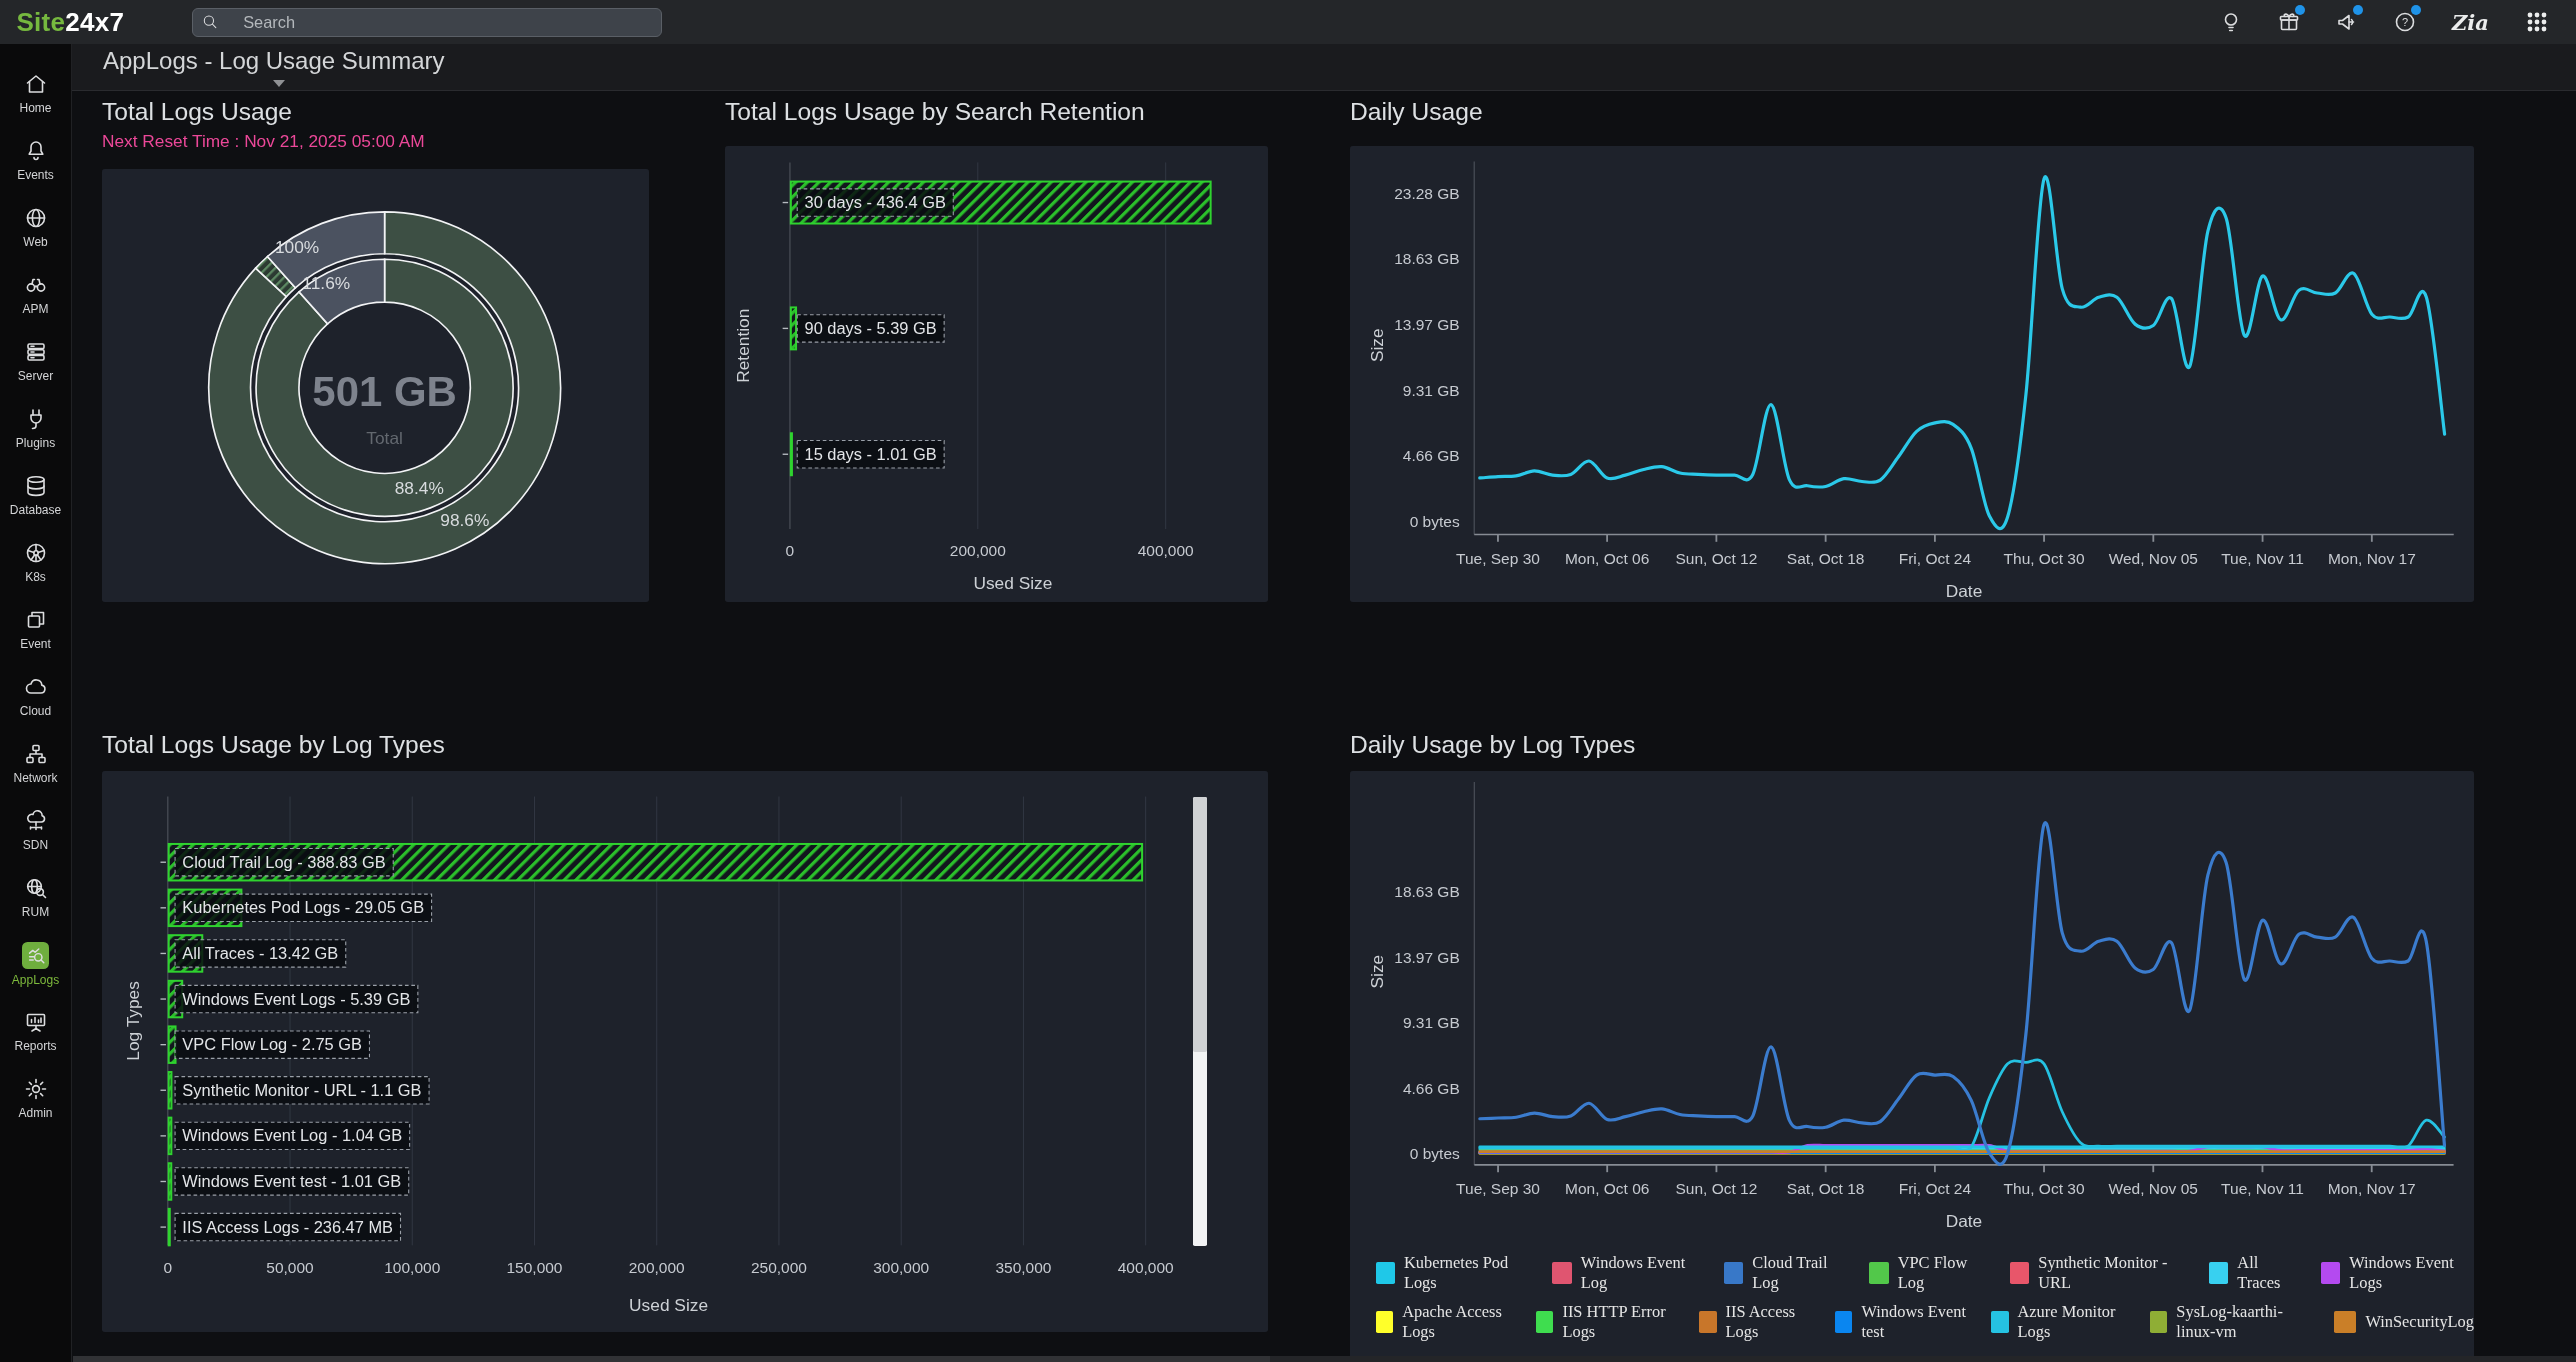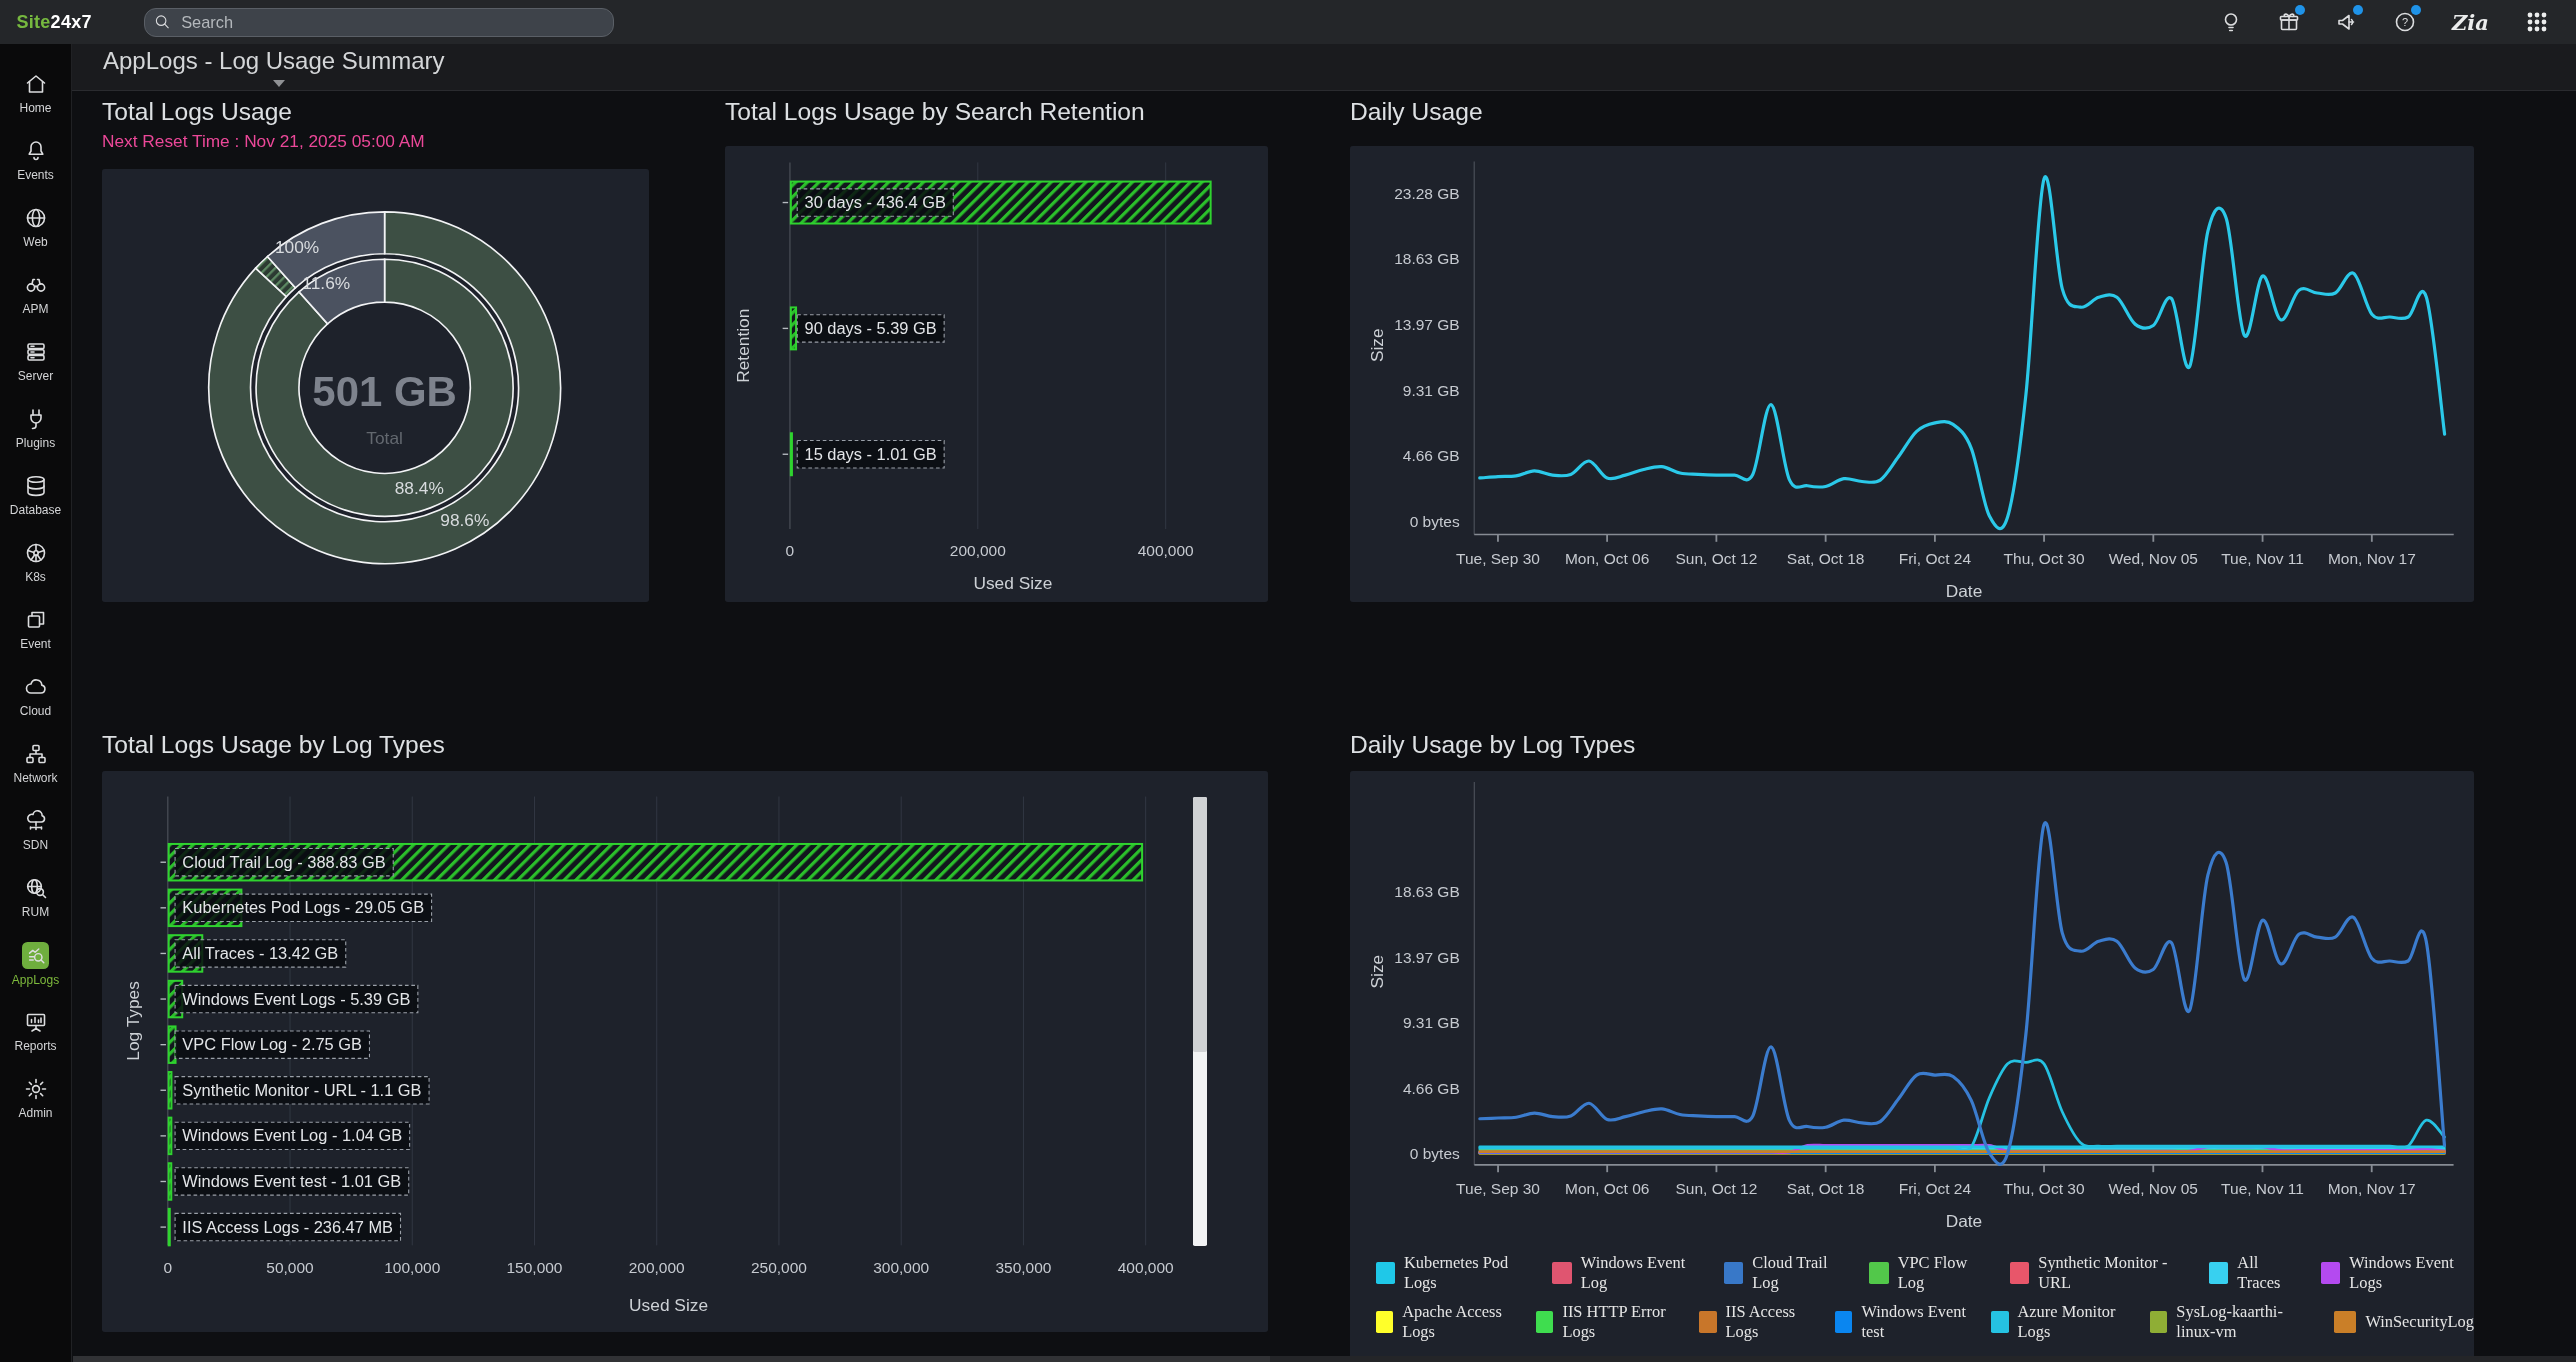--- a/index.html
+++ b/index.html
@@ -5,23 +5,23 @@
   * { box-sizing: border-box; }
   html,body { margin:0; padding:0; }
   body {
     width:2576px; height:1363px; position:relative; overflow:hidden;
     background:#0e0f12; font-family:"Liberation Sans", sans-serif;
   }
   svg { font-family:"Liberation Sans", sans-serif; display:block; }
 
   
   .topbar { position:absolute; left:0; top:0; width:2576px; height:44px; background:#242629; display:flex; align-items:center; z-index:6; }
-  .logo { margin-left:16.4px; font-size:18px; font-weight:bold; letter-spacing:0.3px; cursor:default; }
+  .logo { margin-left:16.4px; font-size:26px; font-weight:bold; letter-spacing:0.3px; cursor:default; }
   .logo .site { color:#76b83f; } .logo .n247 { color:#ffffff; }
-  .searchbox { margin-left:52px; width:470px; height:29px; background:#3e434a; border:0.9px solid #5a5f66; border-radius:12px; display:flex; align-items:center; padding:0 9px; gap:9px; }
+  .searchbox { margin-left:68px; width:470px; height:29px; background:#3e434a; border:0.9px solid #5a5f66; border-radius:6px; display:flex; align-items:center; padding:0 9px; gap:23px; }
   .searchbox input { background:transparent; border:none; outline:none; color:#d7dadd; font-size:16.4px; width:100%; font-family:"Liberation Sans",sans-serif; }
   .searchbox input::placeholder { color:#b4b8bc; }
   .top-icons { position:absolute; right:24px; top:0; height:44px; display:flex; align-items:center; gap:27px; }
   .ticon { position:relative; width:31px; height:31px; display:flex; align-items:center; justify-content:center; cursor:pointer; }
   .badge { position:absolute; top:-1.8px; right:-0.9px; width:10px; height:10px; border-radius:50%; background:#1f93e8; }
   .zia { font-family:"DejaVu Serif", serif; font-style:italic; font-weight:bold; color:#eceded; font-size:21px; }
   .icn { stroke:#dcddDF; fill:none; stroke-width:1.6; stroke-linecap:round; stroke-linejoin:round; }
 
   
   .sidebar { position:absolute; left:0; top:44px; width:72px; height:1319px; background:#0a0a0b; border-right:0.9px solid #202124; display:flex; flex-direction:column; align-items:center; padding-top:16px; z-index:5; }

